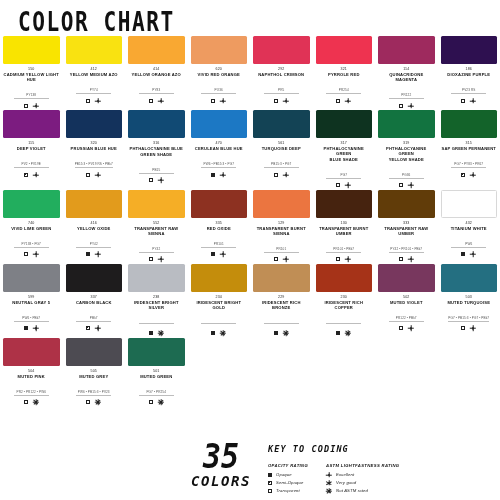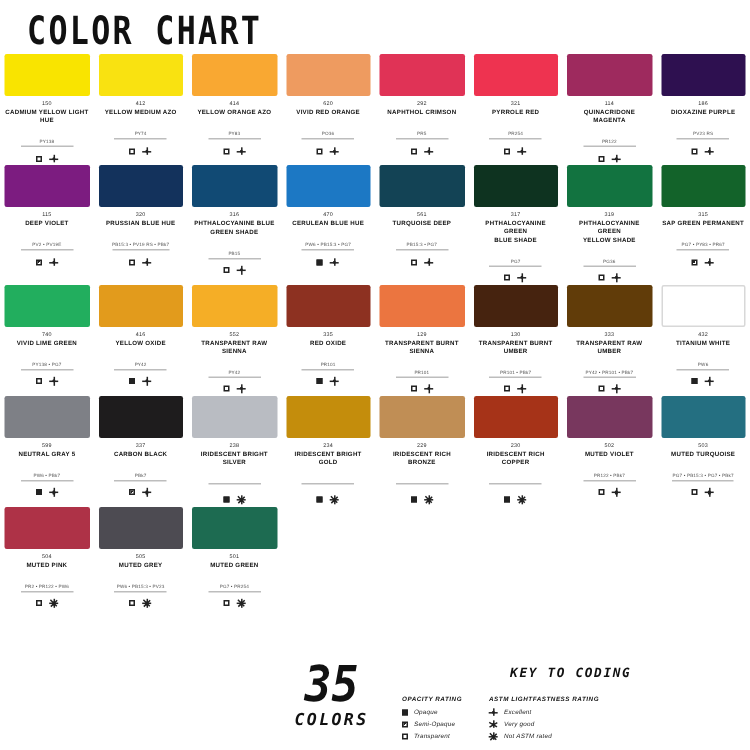--- a/index.html
+++ b/index.html
@@ -88,29 +88,29 @@
   .count{
     position:absolute;left:186px;top:2px;width:70px;text-align:center;
   }
   .count .num{
     font-size:30px;font-weight:700;line-height:28px;
     font-family:"DejaVu Sans Mono", monospace;
     transform:scaleY(1.1);transform-origin:center top;display:block;
     color:#111;
   }
   .count .lbl{
-    font-size:11px;font-weight:700;letter-spacing:1.6px;
+    font-size:14px;font-weight:700;letter-spacing:1.6px;
     font-family:"DejaVu Sans Mono", monospace;
     margin-top:3px;display:block;color:#111;
   }
 
   .key{position:absolute;left:268px;top:4px;width:225px;}
   .key h4{
     margin:0 0 9px 0;font-size:8.5px;font-weight:700;letter-spacing:1.1px;
-    font-family:"DejaVu Sans Mono", monospace;color:#111;text-align:center;
+    font-family:"DejaVu Sans Mono", monospace;color:#111;
   }
   .keycols{display:flex;gap:18px;}
   .keycol{}
   .keycol h5{
     margin:0 0 3.5px 0;font-size:4.2px;font-weight:700;letter-spacing:.35px;
     text-transform:uppercase;color:#111;
   }
   .keyrow{display:flex;align-items:center;gap:4px;height:6.5px;margin-bottom:1.5px;}
   .keyrow span{font-size:4.2px;letter-spacing:.15px;color:#222;}
 </style>

